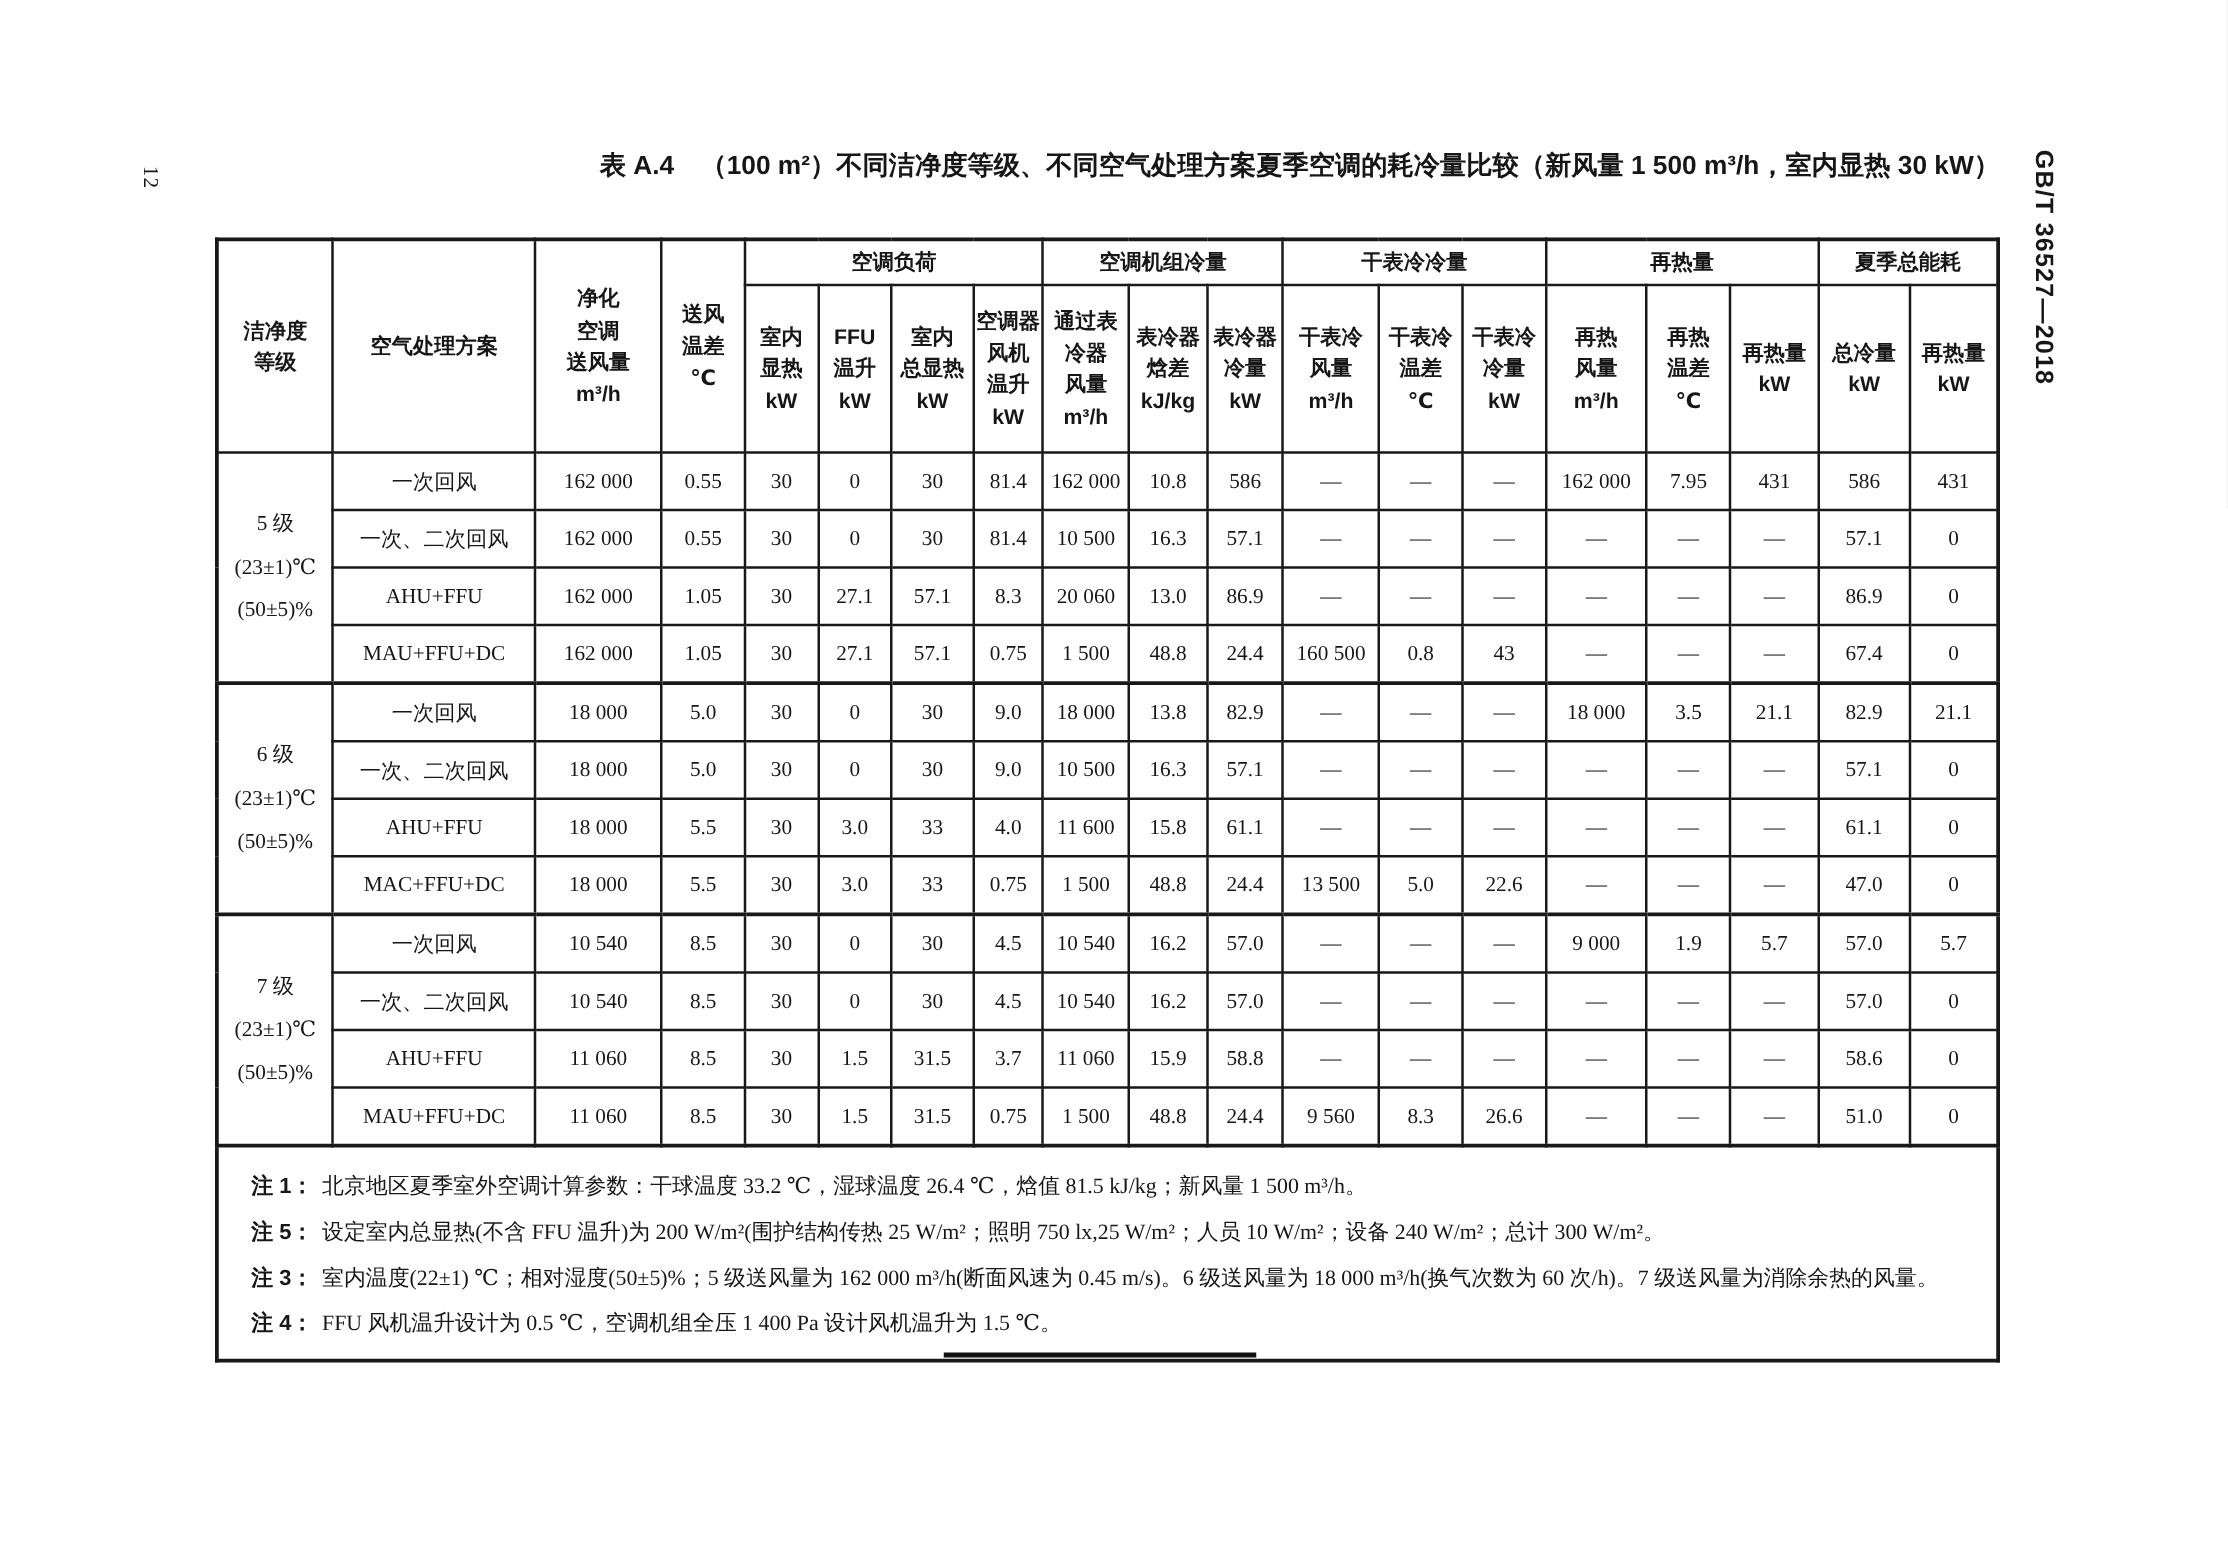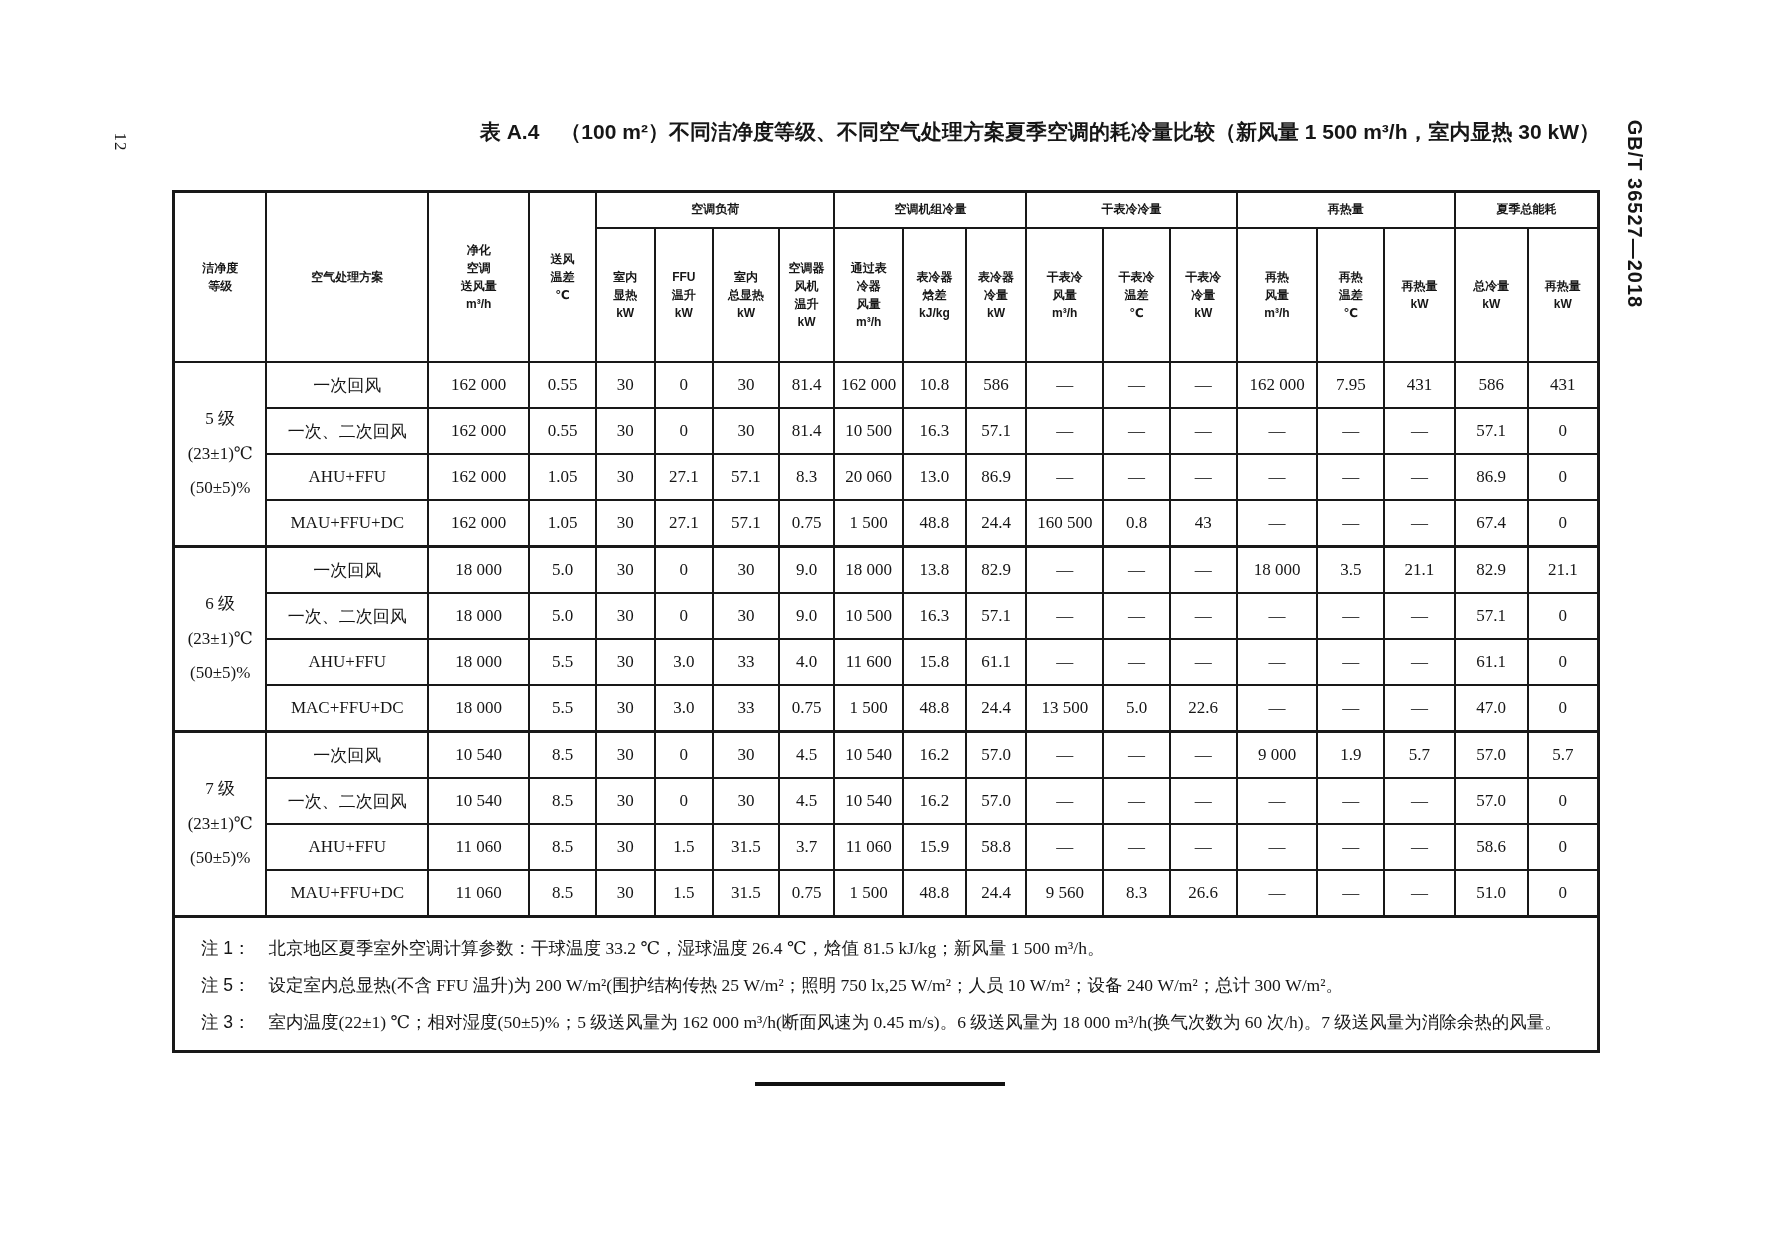--- a/index.html
+++ b/index.html
@@ -24,34 +24,34 @@
   table.tbl{
     border-collapse:collapse;table-layout:fixed;width:1428px;
     border:3px solid #181818;
   }
   table.tbl th,table.tbl td{
     border:2px solid #181818;text-align:center;vertical-align:middle;
     padding:0 1px;overflow:hidden;
   }
   table.tbl th{
     font-family:"Liberation Sans","DejaVu Sans",sans-serif;font-weight:700;
-    font-size:12px;line-height:1.5;white-space:pre-line;
+    font-size:17px;line-height:1.5;white-space:pre-line;
   }
   table.tbl th.grp{height:34px;line-height:1.1;}
   table.tbl td{font-size:17px;height:44px;}
   td.label-cell{white-space:pre-line;line-height:2.05;font-size:17px;margin-top:38px;}
   td.scheme{font-size:17.5px;}
   tr.sub-head th{height:132px;}
   tr.group-sep td{border-top-width:3px;}
   .notes{
     box-sizing:border-box;width:1428px;border:3px solid #181818;border-top:0;
     padding:12px 14px 10px 26px;font-size:17.5px;line-height:2.1;
   }
   .note{padding-left:66px;text-indent:-66px;}
-  .note-label{font-family:"Liberation Sans","DejaVu Sans",sans-serif;font-weight:400;margin-right:18px;}
+  .note-label{font-family:"Liberation Sans","DejaVu Sans",sans-serif;font-weight:700;margin-right:7px;}
   .footer-line{position:absolute;left:755px;top:1082px;width:250px;height:4px;background:#111;}
 </style>
 </head>
 <body>
 
 <div class="page">
 
   <div class="page-number">12</div>
 
   <div class="standard-code">GB/T 36527—2018</div>
@@ -395,18 +395,19 @@
             <td>—</td>
             <td>51.0</td>
             <td>0</td>
           </tr>
         </tbody>
     </table>
     <div class="notes">
         <div class="note"><span class="note-label">注 1：</span><span class="note-text">北京地区夏季室外空调计算参数：干球温度 33.2 ℃，湿球温度 26.4 ℃，焓值 81.5 kJ/kg；新风量 1 500 m³/h。</span></div>
         <div class="note"><span class="note-label">注 5：</span><span class="note-text">设定室内总显热(不含 FFU 温升)为 200 W/m²(围护结构传热 25 W/m²；照明 750 lx,25 W/m²；人员 10 W/m²；设备 240 W/m²；总计 300 W/m²。</span></div>
         <div class="note"><span class="note-label">注 3：</span><span class="note-text">室内温度(22±1) ℃；相对湿度(50±5)%；5 级送风量为 162 000 m³/h(断面风速为 0.45 m/s)。6 级送风量为 18 000 m³/h(换气次数为 60 次/h)。7 级送风量为消除余热的风量。</span></div>
+        <div class="note"><span class="note-label">注 4：</span><span class="note-text">FFU 风机温升设计为 0.5 ℃，空调机组全压 1 400 Pa 设计风机温升为 1.5 ℃。</span></div>
       </div>
   </div>
 
   <div class="footer-line"></div>
 
 </div>
 
 </body></html>

